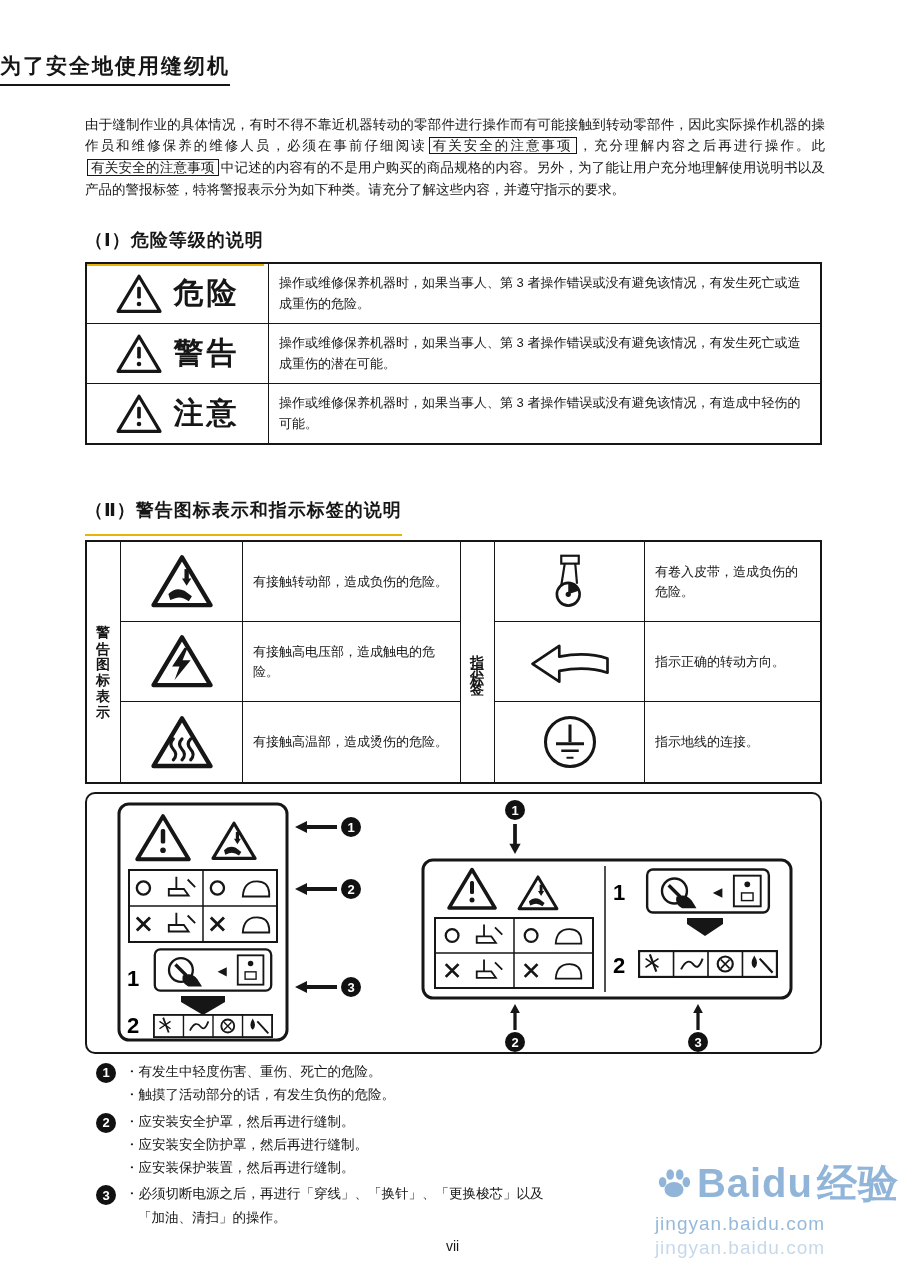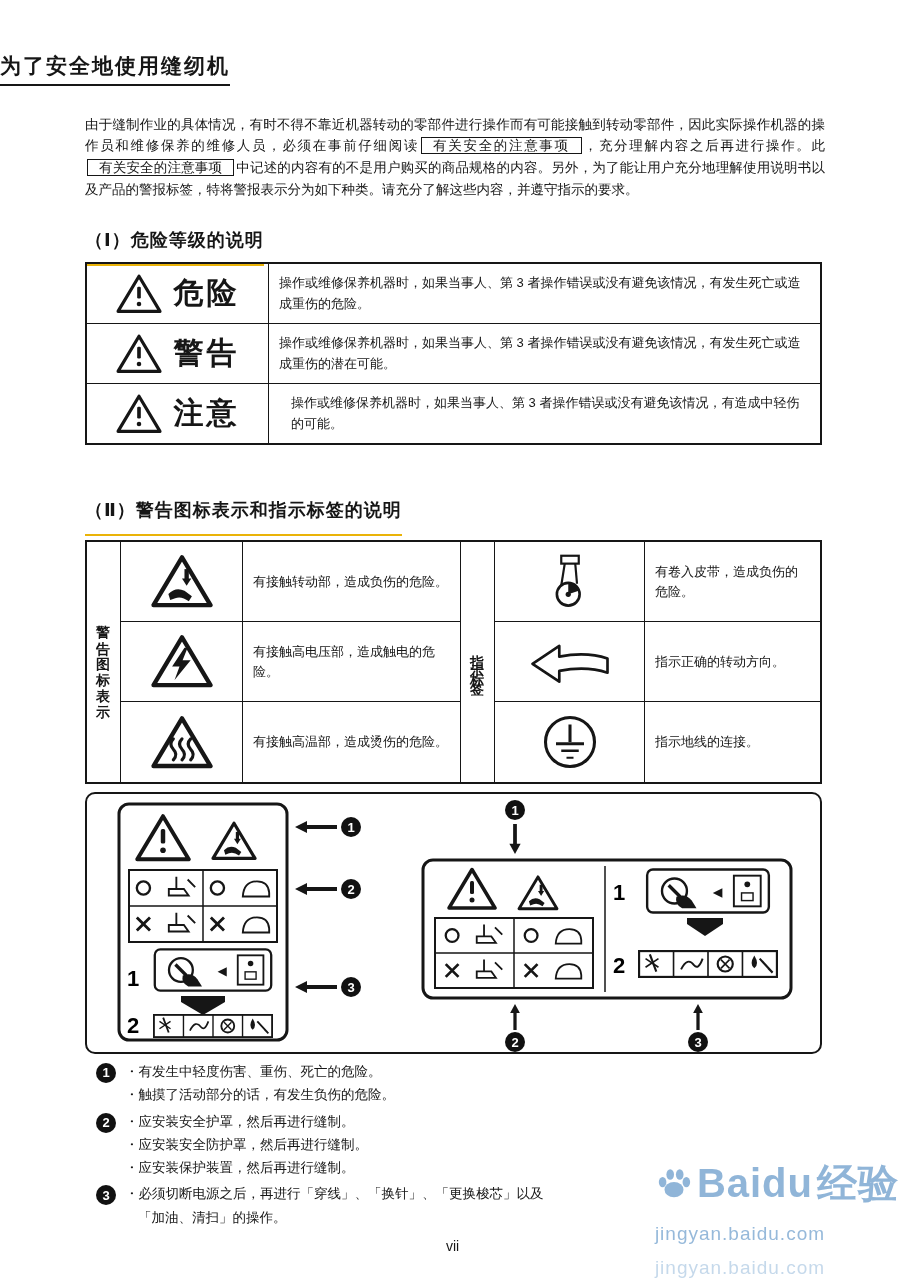--- a/index.html
+++ b/index.html
@@ -7,31 +7,31 @@
         font-family:"Liberation Sans","DejaVu Sans",sans-serif;color:#161616;}
 
   
   .title-wrap{position:absolute;top:52px;left:0;width:100%;}
   .doc-title{display:inline-block;font-size:21px;font-weight:bold;letter-spacing:2px;
              border-bottom:2px solid #161616;padding-bottom:4px;}
 
   
   .intro{position:absolute;top:100px;left:85px;width:740px;font-size:13.5px;
          line-height:1.62;text-align:justify;}
-  .boxed{border:1.5px solid #161616;padding:0 11px;margin:0 2px;white-space:nowrap;}
+  .boxed{border:1.5px solid #161616;padding:0 3px;margin:0 2px;white-space:nowrap;}
 
   
   .sec-head{position:absolute;left:85px;font-size:18px;font-weight:bold;letter-spacing:1px;
             border-bottom:2px solid #eab308;padding-bottom:12px;}
   #sec1-head{top:228px;} #sec2-head{top:498px;}
 
   
   .table1{position:absolute;top:262px;left:85px;width:737px;border:2px solid #161616;box-sizing:border-box;}
   .t1-row{display:grid;grid-template-columns:182px 1fr;min-height:59px;border-bottom:1.5px solid #161616;}
-  .t1-row:last-child{border-bottom:none;gap:12px;}
+  .t1-row:last-child{border-bottom:none;}
   .t1-left{display:flex;align-items:center;justify-content:center;gap:12px;border-right:1.5px solid #161616;padding:4px;}
   .t1-level{font-size:30px;font-weight:bold;letter-spacing:3px;}
   .t1-right{display:flex;align-items:center;padding:0 10px;font-size:13px;line-height:1.55;}
   .tri46{width:46px;height:42px;flex:0 0 46px;}
 
   
   .table2{position:absolute;top:540px;left:85px;width:737px;height:244px;box-sizing:border-box;
           border:2px solid #161616;display:grid;
           grid-template-columns:34px 122px 218px 34px 150px 1fr;
           grid-template-rows:repeat(3,1fr);}
@@ -65,21 +65,21 @@
   .note-lines div{margin-bottom:3px;}
   .indent{padding-left:13px;}
 
   
   .pageno{position:absolute;bottom:26px;left:0;width:100%;text-align:center;font-size:14px;}
 
   
   .watermark{position:absolute;top:1156px;right:6px;text-align:left;
              color:rgba(124,168,209,0.85);user-select:none;}
   .wm-logo{display:flex;align-items:center;gap:4px;font-size:40px;font-weight:bold;letter-spacing:1px;}
-  .wm-url{font-size:19px;margin-top:12px;letter-spacing:1px;color:rgba(124,168,209,0.8);}
+  .wm-url{font-size:19px;margin-top:2px;letter-spacing:1px;color:rgba(124,168,209,0.8);}
   .wm-url.faint{opacity:0.55;}
 </style>
 </head>
 <body>
 
 <div class="page">
 
   <svg width="0" height="0" style="position:absolute" aria-hidden="true">
     <defs>
       <symbol id="sym-tri-excl" viewBox="0 0 100 92">

